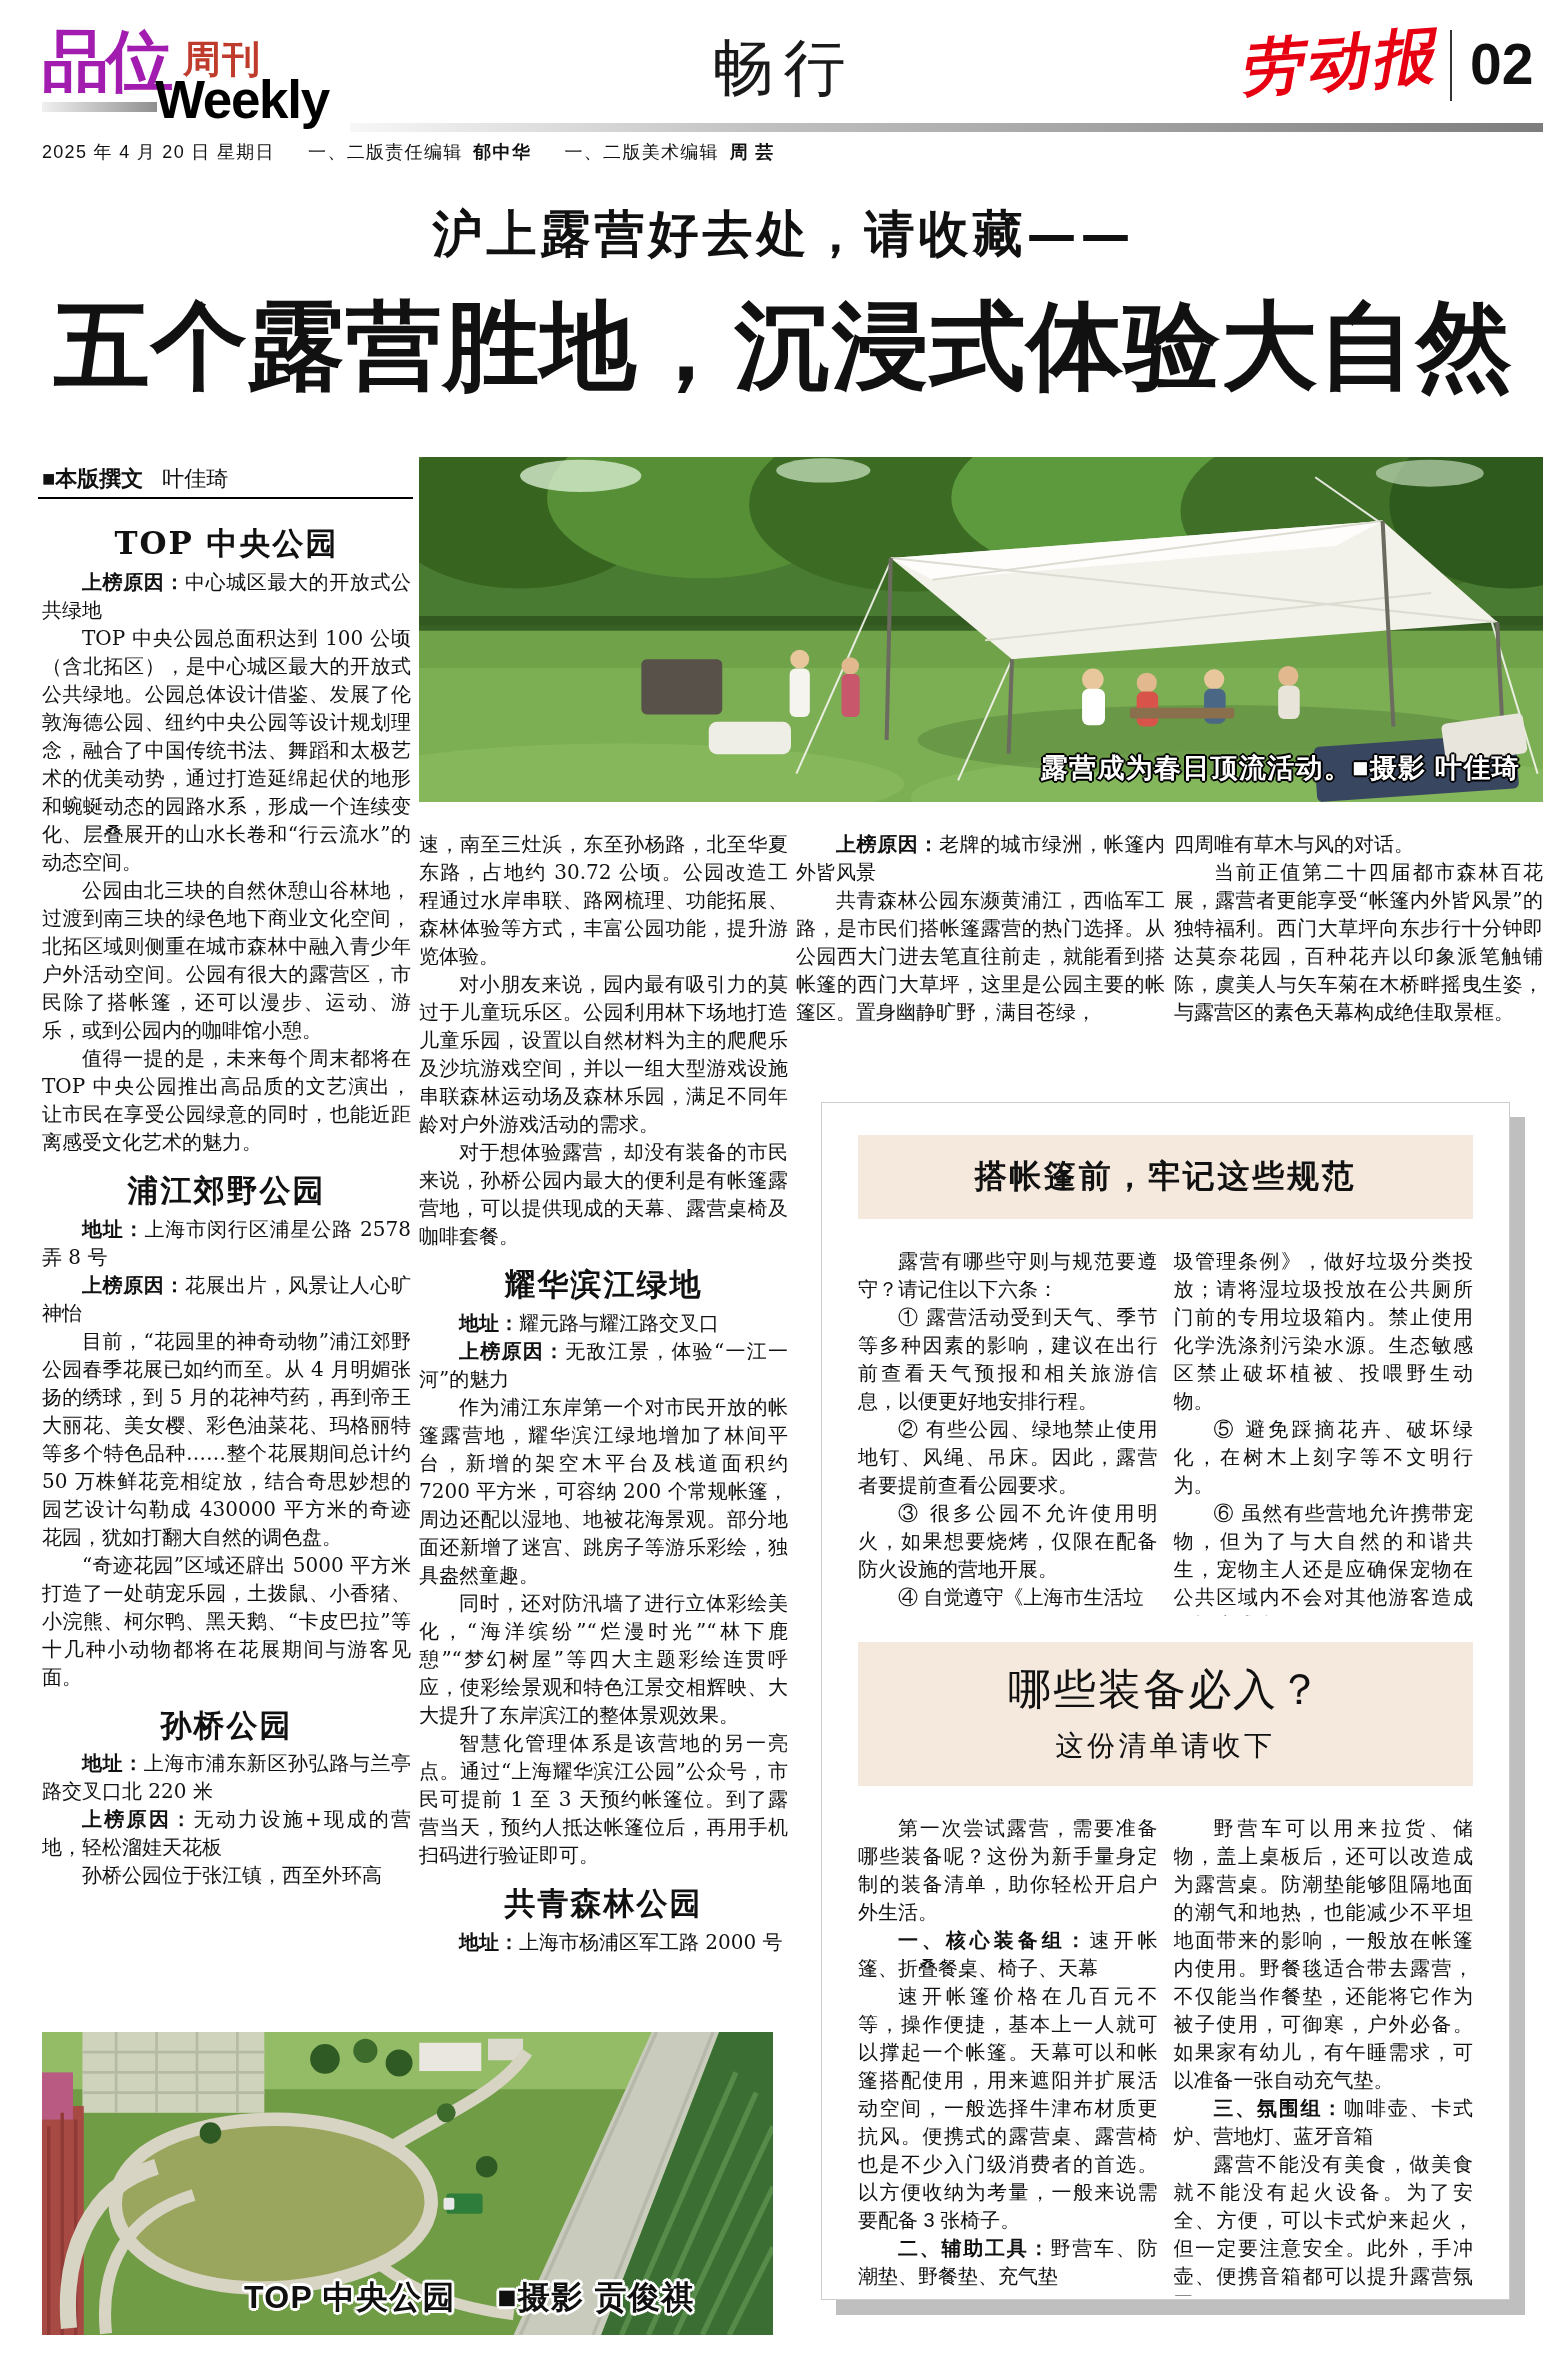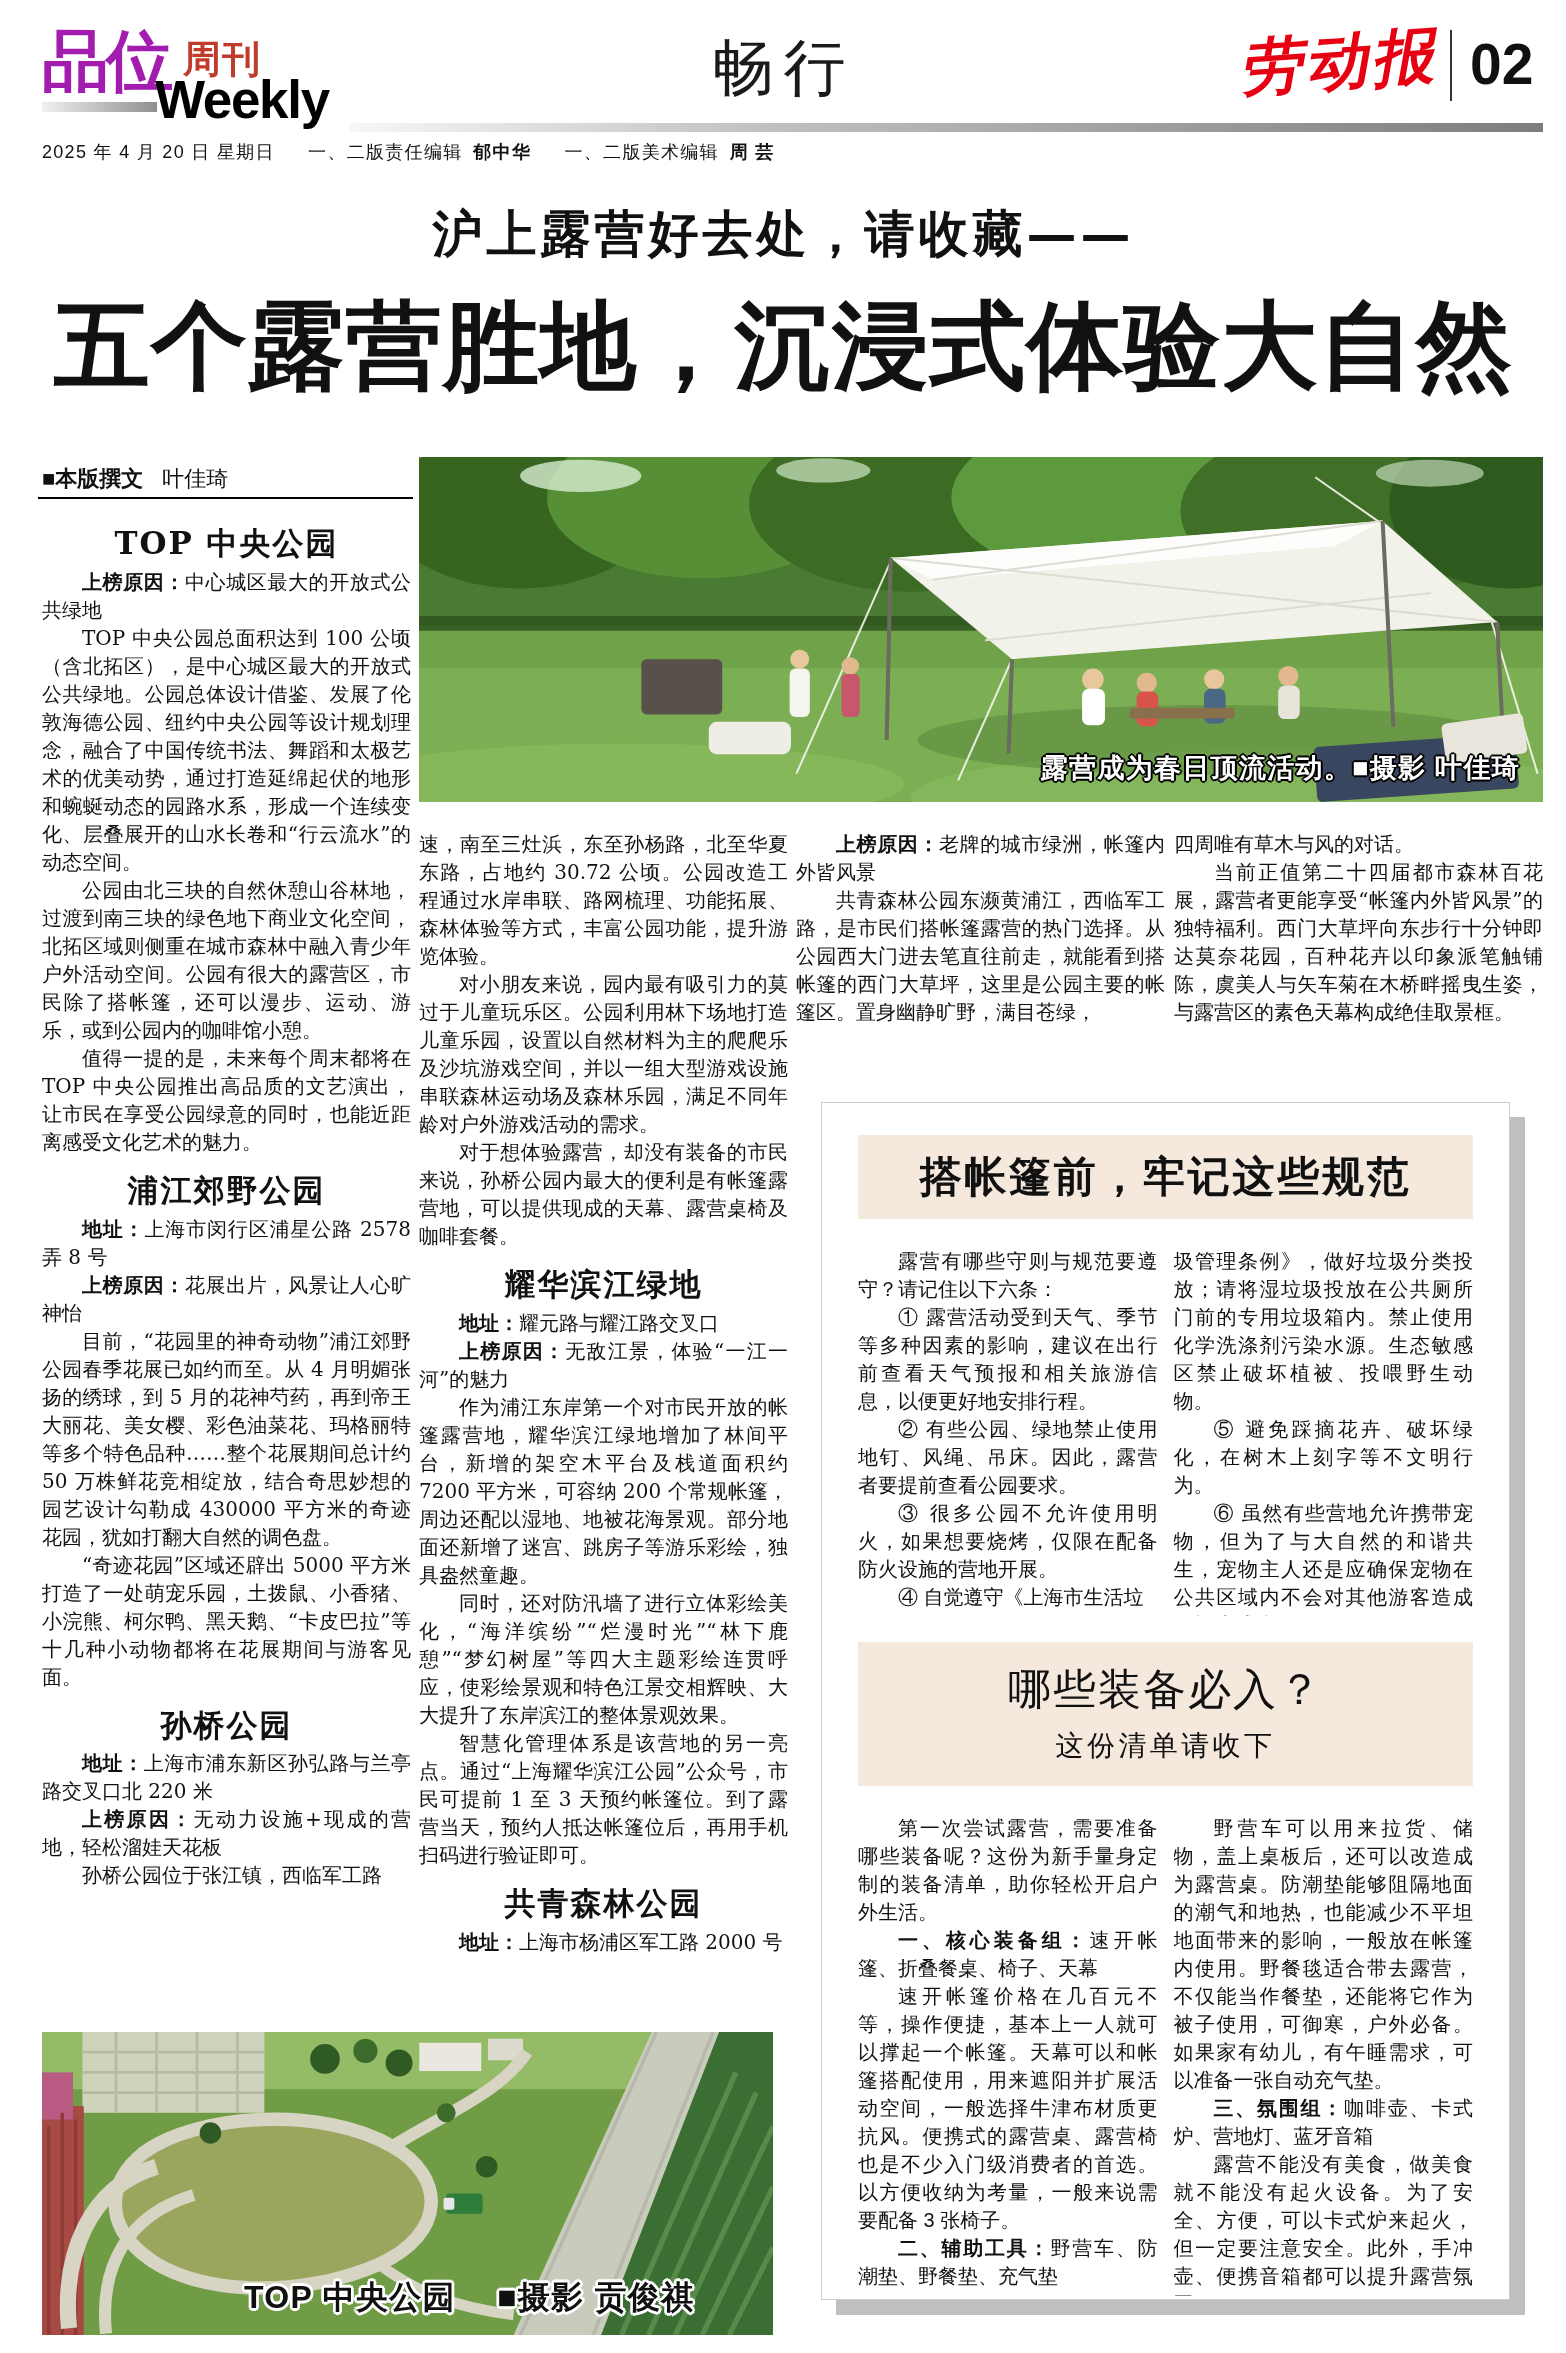--- a/index.html
+++ b/index.html
@@ -63,21 +63,21 @@
   .caption-dark{position:absolute;left:202px;bottom:15px;font-size:32px;
     font-family:"Liberation Sans",sans-serif;color:#101010;letter-spacing:1.3px;font-weight:bold;
     text-shadow:-2px -2px 0 #fff,2px -2px 0 #fff,-2px 2px 0 #fff,2px 2px 0 #fff,0 2.7px 0 #fff,2.7px 0 0 #fff,0 -2.7px 0 #fff,-2.7px 0 0 #fff;}
   .caption-dark .credit{font-weight:600;margin-left:31px;}
 
   
   #infoBox{position:absolute;left:821px;top:1102px;width:689px;height:1198px;background:#fff;
            border:1.3px solid #cdcdcd;box-shadow:15px 15px 0 0 #bfbfbf;box-sizing:border-box;
            padding:32px 36px 0;}
   .band{background:#f5e9de;text-align:center;}
-  .band1{height:84px;display:flex;align-items:center;justify-content:center;font-size:42px;
+  .band1{height:84px;display:flex;align-items:center;justify-content:center;font-size:32px;
          font-weight:bold;letter-spacing:2.7px;}
   .band2{margin-top:25.6px;padding:19px 0 21.6px;}
   .band2 .t1{font-size:43px;font-weight:normal;letter-spacing:2px;}
   .band2 .t2{font-size:28px;margin-top:8px;letter-spacing:3.4px;font-weight:500;}
   .box-cols{display:flex;gap:16px;margin-top:28px;}
   .box-col{flex:1;font-family:"Liberation Sans",sans-serif;font-size:20px;line-height:28px;overflow:hidden;}
   .box1 .box-col{height:369px;}
   .box2 .box-col{height:482px;}
 </style>
 </head>
@@ -161,21 +161,21 @@
       <p class="para">公园由北三块的自然休憩山谷林地，过渡到南三块的绿色地下商业文化空间，北拓区域则侧重在城市森林中融入青少年户外活动空间。公园有很大的露营区，市民除了搭帐篷，还可以漫步、运动、游乐，或到公园内的咖啡馆小憩。</p>
       <p class="para">值得一提的是，未来每个周末都将在 TOP 中央公园推出高品质的文艺演出，让市民在享受公园绿意的同时，也能近距离感受文化艺术的魅力。</p>
       <div class="col-heading">浦江郊野公园</div>
       <p class="para"><span class="lead">地址：</span>上海市闵行区浦星公路 2578 弄 8 号</p>
       <p class="para"><span class="lead">上榜原因：</span>花展出片，风景让人心旷神怡</p>
       <p class="para">目前，“花园里的神奇动物”浦江郊野公园春季花展已如约而至。从 4 月明媚张扬的绣球，到 5 月的花神芍药，再到帝王大丽花、美女樱、彩色油菜花、玛格丽特等多个特色品种……整个花展期间总计约 50 万株鲜花竞相绽放，结合奇思妙想的园艺设计勾勒成 430000 平方米的奇迹花园，犹如打翻大自然的调色盘。</p>
       <p class="para">“奇迹花园”区域还辟出 5000 平方米打造了一处萌宠乐园，土拨鼠、小香猪、小浣熊、柯尔鸭、黑天鹅、“卡皮巴拉”等十几种小动物都将在花展期间与游客见面。</p>
       <div class="col-heading">孙桥公园</div>
       <p class="para"><span class="lead">地址：</span>上海市浦东新区孙弘路与兰亭路交叉口北 220 米</p>
       <p class="para"><span class="lead">上榜原因：</span>无动力设施+现成的营地，轻松溜娃天花板</p>
-      <p class="para">孙桥公园位于张江镇，西临军工路</p>
+      <p class="para">孙桥公园位于张江镇，西至外环高</p>
     </div>
   <div class="art-col" id="col2">
       <p class="para cont">速，南至三灶浜，东至孙杨路，北至华夏东路，占地约 30.72 公顷。公园改造工程通过水岸串联、路网梳理、功能拓展、森林体验等方式，丰富公园功能，提升游览体验。</p>
       <p class="para">对小朋友来说，园内最有吸引力的莫过于儿童玩乐区。公园利用林下场地打造儿童乐园，设置以自然材料为主的爬爬乐及沙坑游戏空间，并以一组大型游戏设施串联森林运动场及森林乐园，满足不同年龄对户外游戏活动的需求。</p>
       <p class="para">对于想体验露营，却没有装备的市民来说，孙桥公园内最大的便利是有帐篷露营地，可以提供现成的天幕、露营桌椅及咖啡套餐。</p>
       <div class="col-heading">耀华滨江绿地</div>
       <p class="para"><span class="lead">地址：</span>耀元路与耀江路交叉口</p>
       <p class="para"><span class="lead">上榜原因：</span>无敌江景，体验“一江一河”的魅力</p>
       <p class="para">作为浦江东岸第一个对市民开放的帐篷露营地，耀华滨江绿地增加了林间平台，新增的架空木平台及栈道面积约 7200 平方米，可容纳 200 个常规帐篷，周边还配以湿地、地被花海景观。部分地面还新增了迷宫、跳房子等游乐彩绘，独具盎然童趣。</p>
       <p class="para">同时，还对防汛墙了进行立体彩绘美化，“海洋缤纷”“烂漫时光”“林下鹿憩”“梦幻树屋”等四大主题彩绘连贯呼应，使彩绘景观和特色江景交相辉映、大大提升了东岸滨江的整体景观效果。</p>

